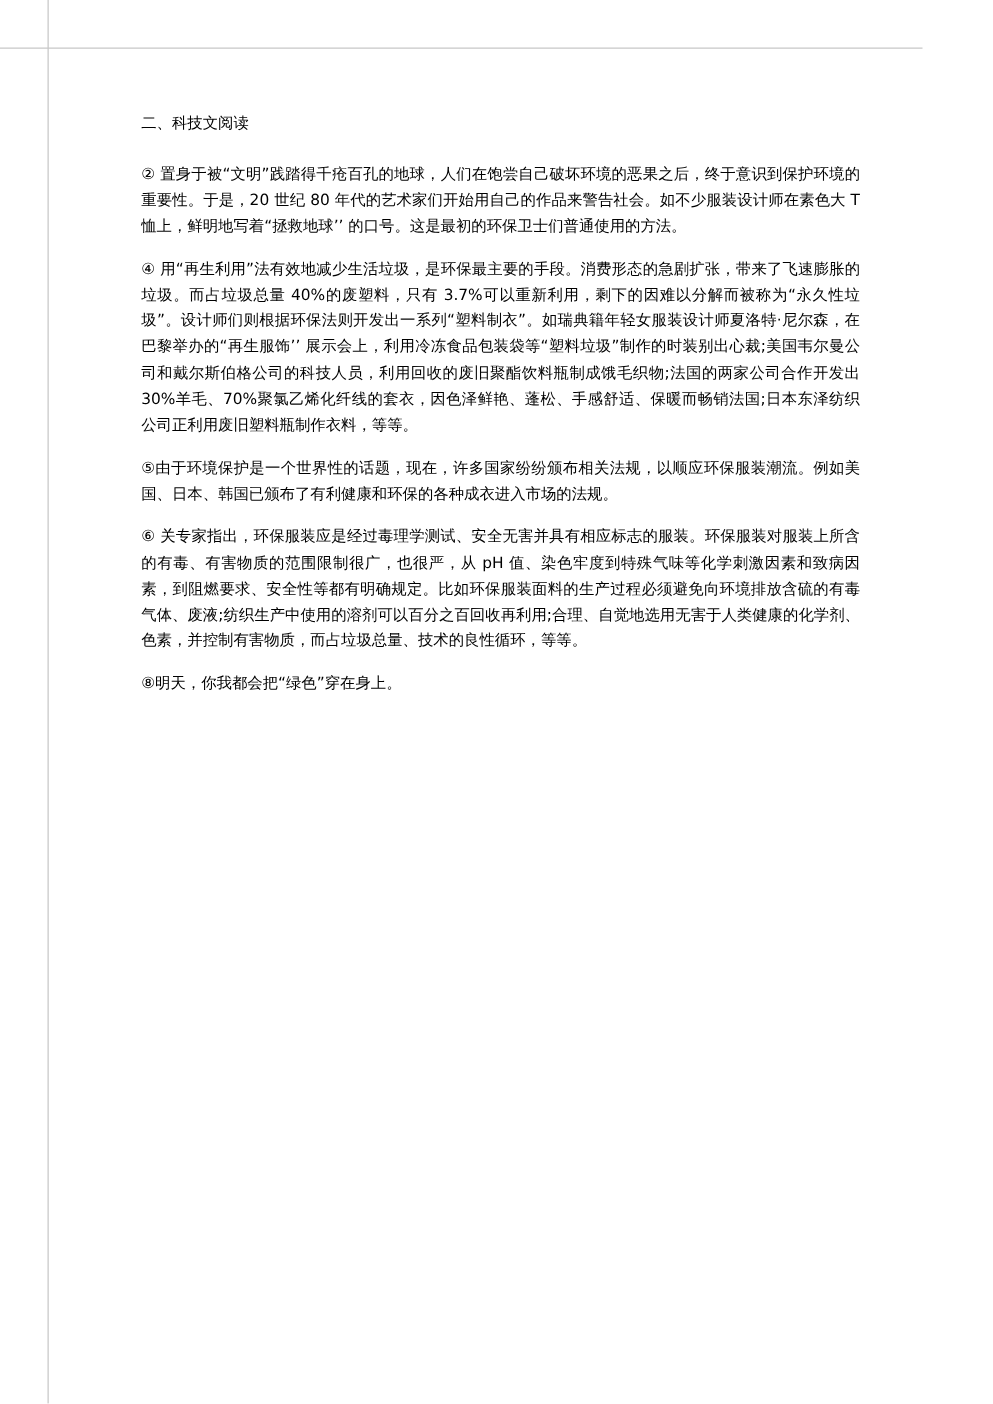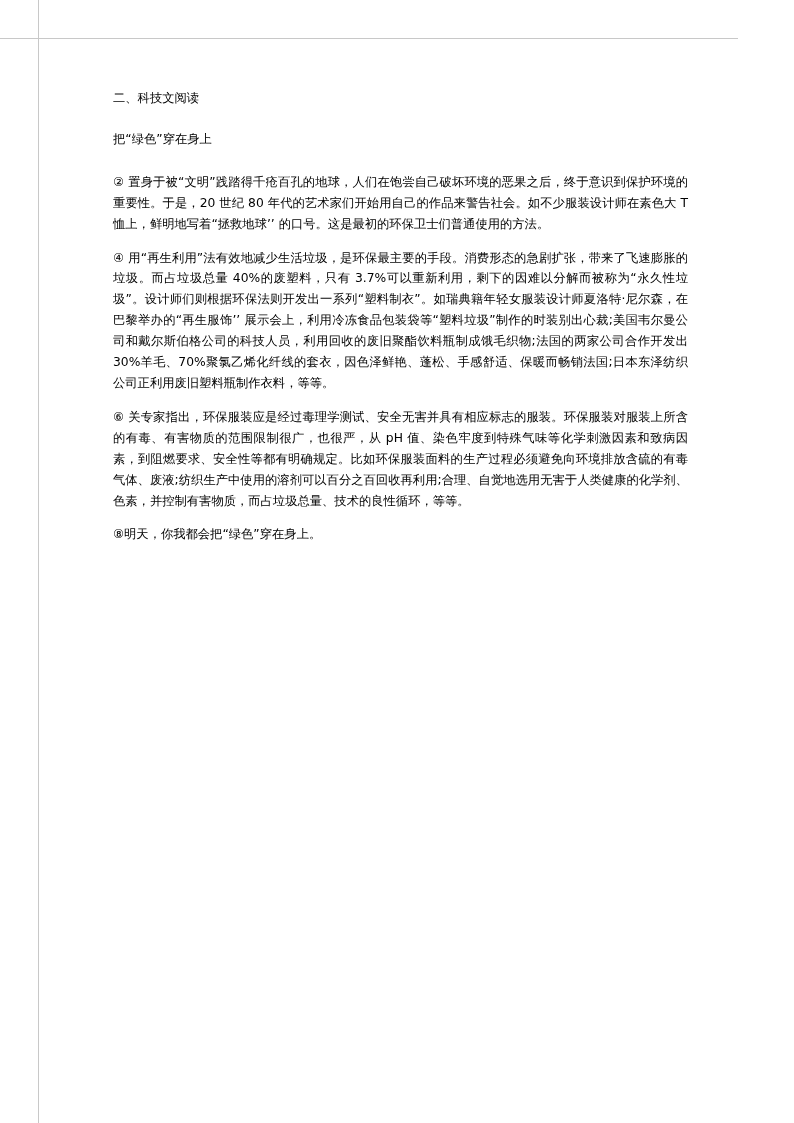--- a/index.html
+++ b/index.html
@@ -76,24 +76,24 @@
 
 <div class="page">
 
   <div class="page-border-top"></div>
   <div class="page-border-left"></div>
 
   <div class="content">
 
     <p class="doc-heading">二、科技文阅读</p>
 
-    <p class="doc-title">把“绿色”穿在身上</p>
 
     <div id="paragraph-list">
         <p class="para"><span>②</span><span> 置身于被“文明”践踏得千疮百孔的地球，人们在饱尝自己破坏环境的恶果之后，终于意识到保护环境的重要性。于是，20 世纪 80 年代的艺术家们开始用自己的作品来警告社会。如不少服装设计师在素色大 T 恤上，鲜明地写着“拯救地球’’ 的口号。这是最初的环保卫士们普通使用的方法。</span></p>
         <p class="para"><span>④</span><span> 用“再生利用”法有效地减少生活垃圾，是环保最主要的手段。消费形态的急剧扩张，带来了飞速膨胀的垃圾。而占垃圾总量 40%的废塑料，只有 3.7%可以重新利用，剩下的因难以分解而被称为“永久性垃圾”。设计师们则根据环保法则开发出一系列“塑料制衣”。如瑞典籍年轻女服装设计师夏洛特·尼尔森，在巴黎举办的“再生服饰’’ 展示会上，利用冷冻食品包装袋等“塑料垃圾”制作的时装别出心裁;美国韦尔曼公司和戴尔斯伯格公司的科技人员，利用回收的废旧聚酯饮料瓶制成饿毛织物;法国的两家公司合作开发出 30%羊毛、70%聚氯乙烯化纤线的套衣，因色泽鲜艳、蓬松、手感舒适、保暖而畅销法国;日本东泽纺织公司正利用废旧塑料瓶制作衣料，等等。</span></p>
+        <p class="para"><span>⑤</span><span>由于环境保护是一个世界性的话题，现在，许多国家纷纷颁布相关法规，以顺应环保服装潮流。例如美国、日本、韩国已颁布了有利健康和环保的各种成衣进入市场的法规。</span></p>
         <p class="para"><span>⑥</span><span> 关专家指出，环保服装应是经过毒理学测试、安全无害并具有相应标志的服装。环保服装对服装上所含的有毒、有害物质的范围限制很广，也很严，从 pH 值、染色牢度到特殊气味等化学刺激因素和致病因素，到阻燃要求、安全性等都有明确规定。比如环保服装面料的生产过程必须避免向环境排放含硫的有毒气体、废液;纺织生产中使用的溶剂可以百分之百回收再利用;合理、自觉地选用无害于人类健康的化学剂、色素，并控制有害物质，而占垃圾总量、技术的良性循环，等等。</span></p>
         <p class="para"><span>⑧</span><span>明天，你我都会把“绿色”穿在身上。</span></p>
       </div>
 
   </div>
 
 </div>
 
 </body></html>

